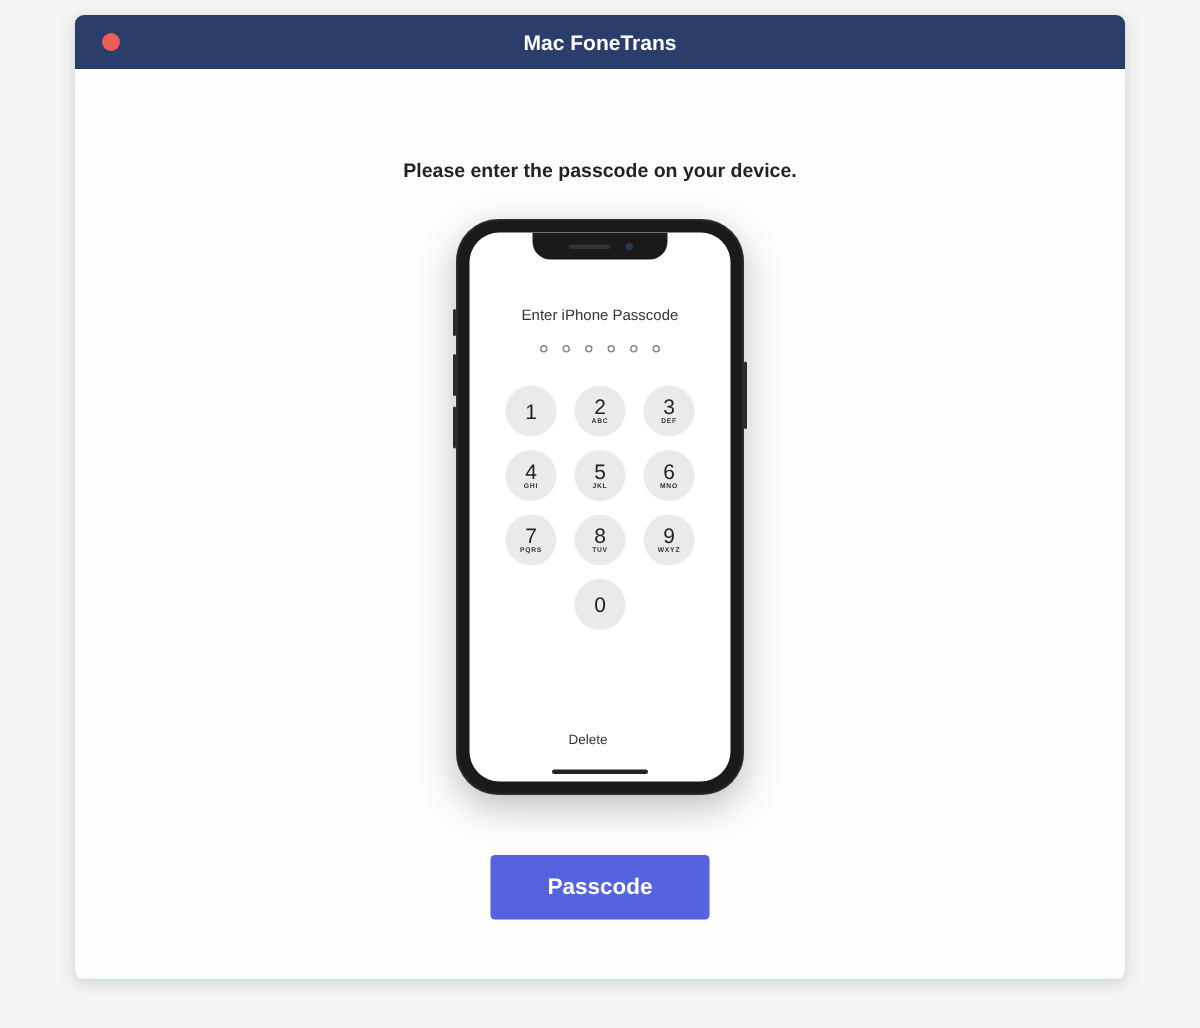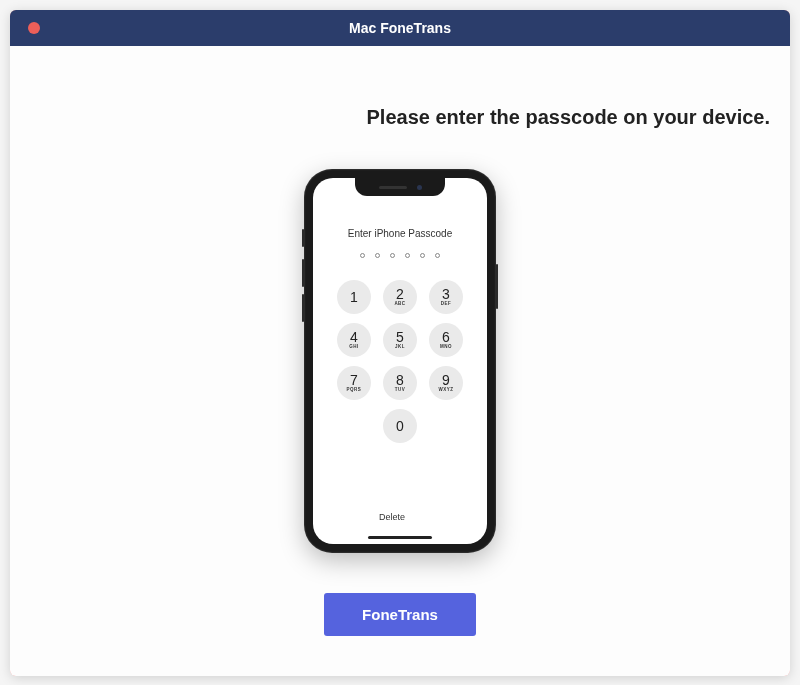--- a/index.html
+++ b/index.html
@@ -9,21 +9,21 @@
     }
     body {
       font-family: -apple-system, BlinkMacSystemFont, "Segoe UI", Helvetica, Arial, sans-serif;
       background: #f5f5f5;
       display: flex;
       justify-content: center;
       align-items: flex-start;
       padding: 10px;
     }
     .window {
-      width: 780px;
+      width: 700px;
       background: #fca5a5;
       border-radius: 6px;
       overflow: hidden;
       box-shadow: 0 2px 12px rgba(0,0,0,0.15);
     }
     .titlebar {
       background: #2b3d6b;
       height: 36px;
       display: flex;
       align-items: center;
@@ -43,25 +43,24 @@
       color: #fff;
       font-size: 14px;
       font-weight: 600;
     }
     .content {
       padding: 60px 20px 40px;
       text-align: center;
       background: #fdfdfd;
     }
     .instruction {
-      font-size: 20px;
+      font-size: 13px;
       font-weight: 600;
       color: #222;
-      margin-bottom: 40px;
-      text-align: right;
+      margin-bottom: 25px;
     }
     .phone-wrap {
       display: inline-block;
       position: relative;
     }
     .phone {
       width: 192px;
       height: 384px;
       background: #1a1a1a;
       border-radius: 28px;
@@ -281,16 +280,16 @@
             <div class="delete-row">
               <span class="delete-text">Delete</span>
             </div>
           </div>
           <div class="home-indicator"></div>
         </div>
       </div>
     </div>
 
     <div>
-      <button class="continue-btn">FoneTrans</button>
+      <button class="continue-btn">Passcode</button>
     </div>
   </div>
 </div>
 
 </body></html>

